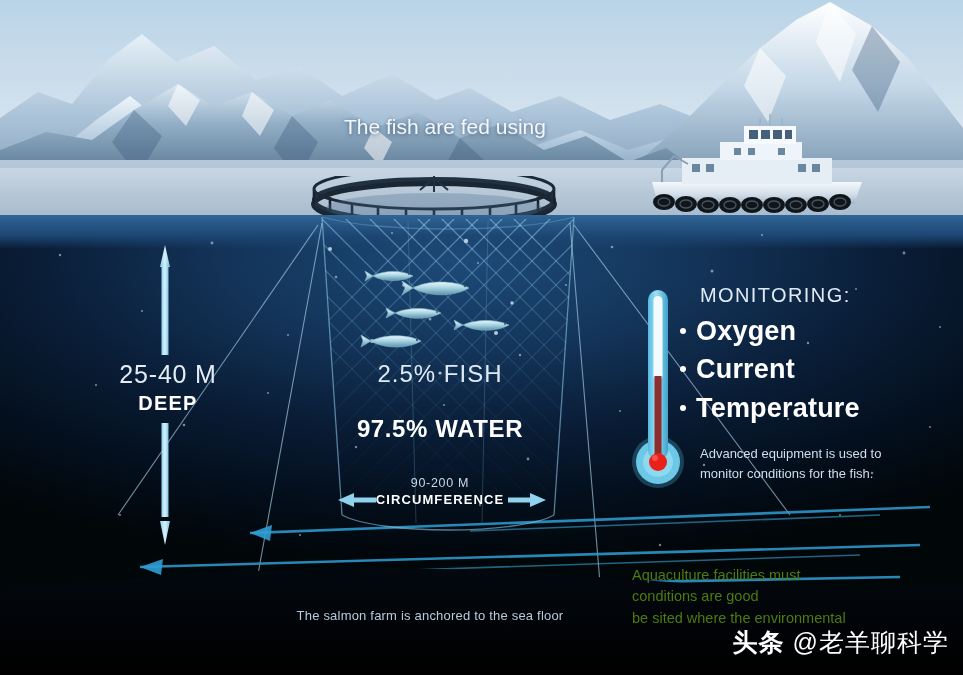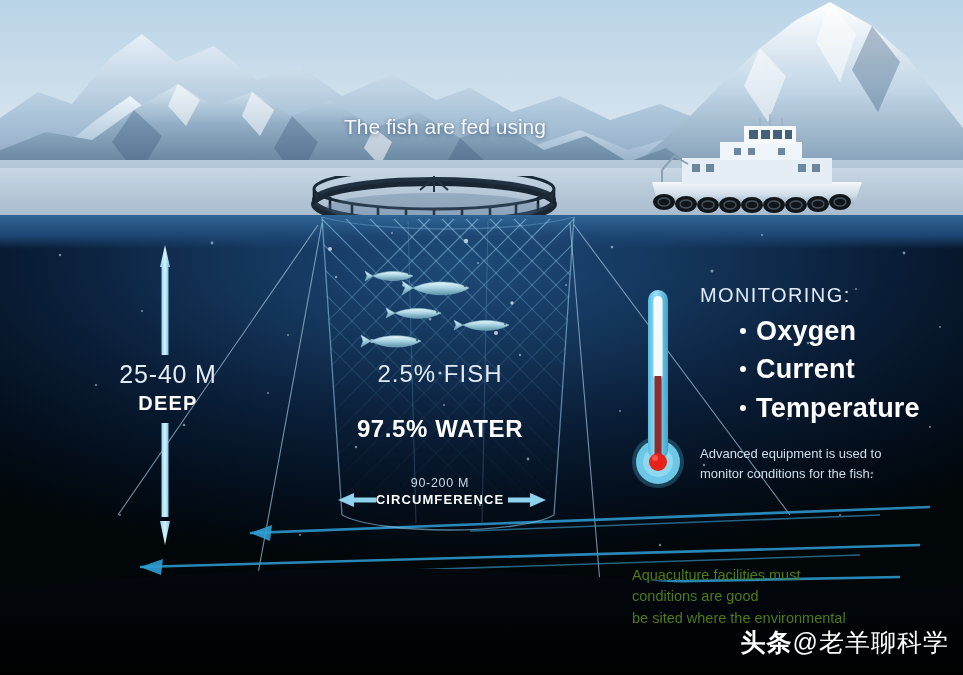--- a/index.html
+++ b/index.html
@@ -103,21 +103,21 @@
   }
   .circ-lbl {
     left:330px; top:492px; width:220px; text-align:center;
     font-size:13px; font-weight:700; letter-spacing:1.1px; color:#fff;
   }
 
   .mon-title {
     left:700px; top:284px;
     font-size:20px; font-weight:300; letter-spacing:1.4px; color:#dfeaf4;
   }
-  .mon-list { position:absolute; left:740px; top:312px; list-style:none; }
+  .mon-list { position:absolute; left:680px; top:312px; list-style:none; }
   .mon-list li {
     display:flex; align-items:center; gap:10px;
     font-size:27px; font-weight:700; color:#fff; line-height:1.42;
     letter-spacing:.2px;
   }
   .mon-list li .dot {
     width:6px; height:6px; border-radius:50%; background:#fff; flex:none;
   }
 
   .mon-note {
@@ -131,21 +131,21 @@
   }
 
   .site-note {
     left:632px; top:565px; width:270px;
     font-size:14.5px; line-height:1.48; font-weight:300; color:#4d7c0f;
   }
 
   
   .watermark {
     position:absolute; right:14px; bottom:16px;
-    display:flex; align-items:center; 
+    display:flex; align-items:center; gap:8px;
     color:#fff;
   }
   .watermark .wm-logo { font-size:25px; font-weight:700; letter-spacing:1px; }
   .watermark .wm-handle { font-size:25px; font-weight:400; letter-spacing:1px; }
 </style>
 </head>
 <body>
 
 <div id="stage">
 
@@ -595,20 +595,21 @@
       <span class="dot"></span>
       <span>Temperature</span>
     </li>
   </ul>
 
   <div class="tx mon-note">
     <div>Advanced equipment is used to</div>
     <div>monitor conditions for the fish.</div>
   </div>
 
+  <div class="tx anchor-note">The salmon farm is anchored to the sea floor</div>
 
   <div class="tx site-note">
     <div>Aquaculture facilities must</div>
     <div>conditions are good</div>
     <div>be sited where the environmental</div>
   </div>
 
   <div class="watermark">
     <span class="wm-logo">头条</span>
     <span class="wm-handle">@老羊聊科学</span>

